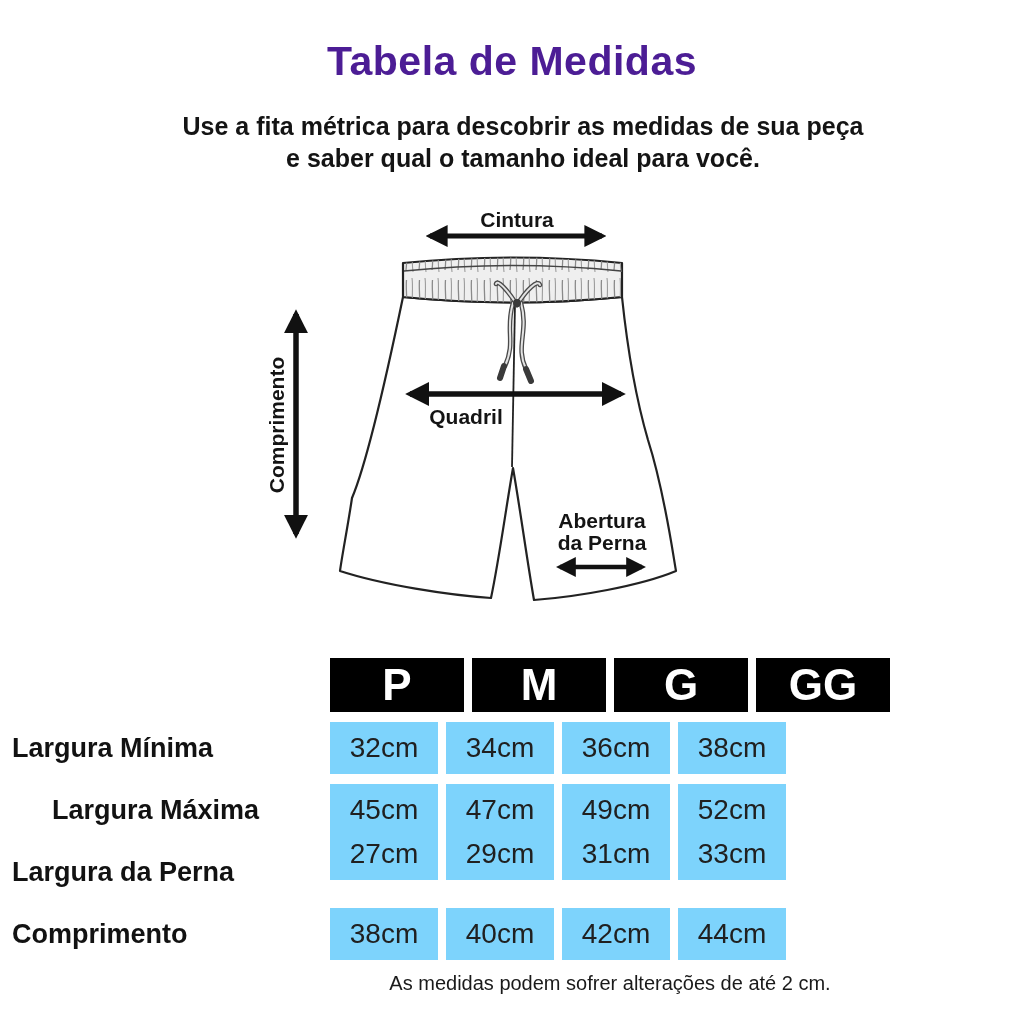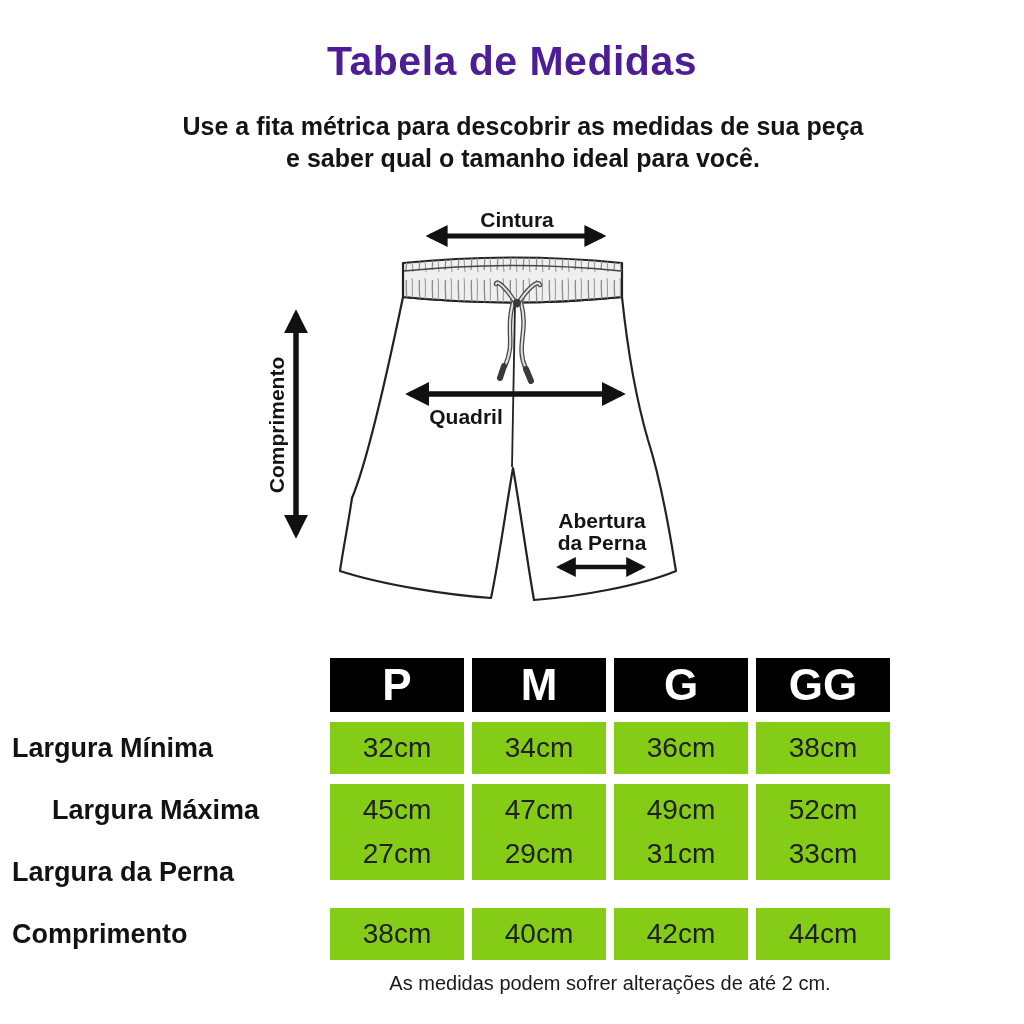--- a/index.html
+++ b/index.html
@@ -13,21 +13,21 @@
   .dlabel{font-family:"Liberation Sans",sans-serif;font-size:21px;font-weight:700;
           fill:#141414;text-anchor:middle;}
   .cordO{stroke:#4a4a4a;stroke-width:4.6;fill:none;stroke-linecap:round;}
   .cordI{stroke:#e3e3e3;stroke-width:2;fill:none;stroke-linecap:round;}
   .aglet{stroke:#3a3a3a;stroke-width:6;stroke-linecap:round;}
   .arrow{stroke:#111;fill:none;}
   .hdr-row,.data-row{position:absolute;left:330px;display:flex;gap:8px;}
   .hdr-cell{width:134px;height:54px;background:#000;color:#fff;
             display:flex;align-items:center;justify-content:center;
             font-size:44px;font-weight:800;}
-  .data-cell{width:134px;height:52px;background:#84cc16;color:#202020;
+  .data-cell{width:108px;height:52px;background:#7dd3fc;color:#202020;
              display:flex;align-items:center;justify-content:center;
              font-size:28px;font-weight:500;}
   .row-label{position:absolute;left:0;width:322px;height:52px;line-height:52px;
              text-align:left;font-size:27px;font-weight:800;color:#121212;margin-left:12px;}
   .footnote{position:absolute;left:330px;top:972px;width:560px;text-align:center;
             font-size:20px;font-weight:400;color:#1a1a1a;}
 </style>
 </head>
 <body>
 

